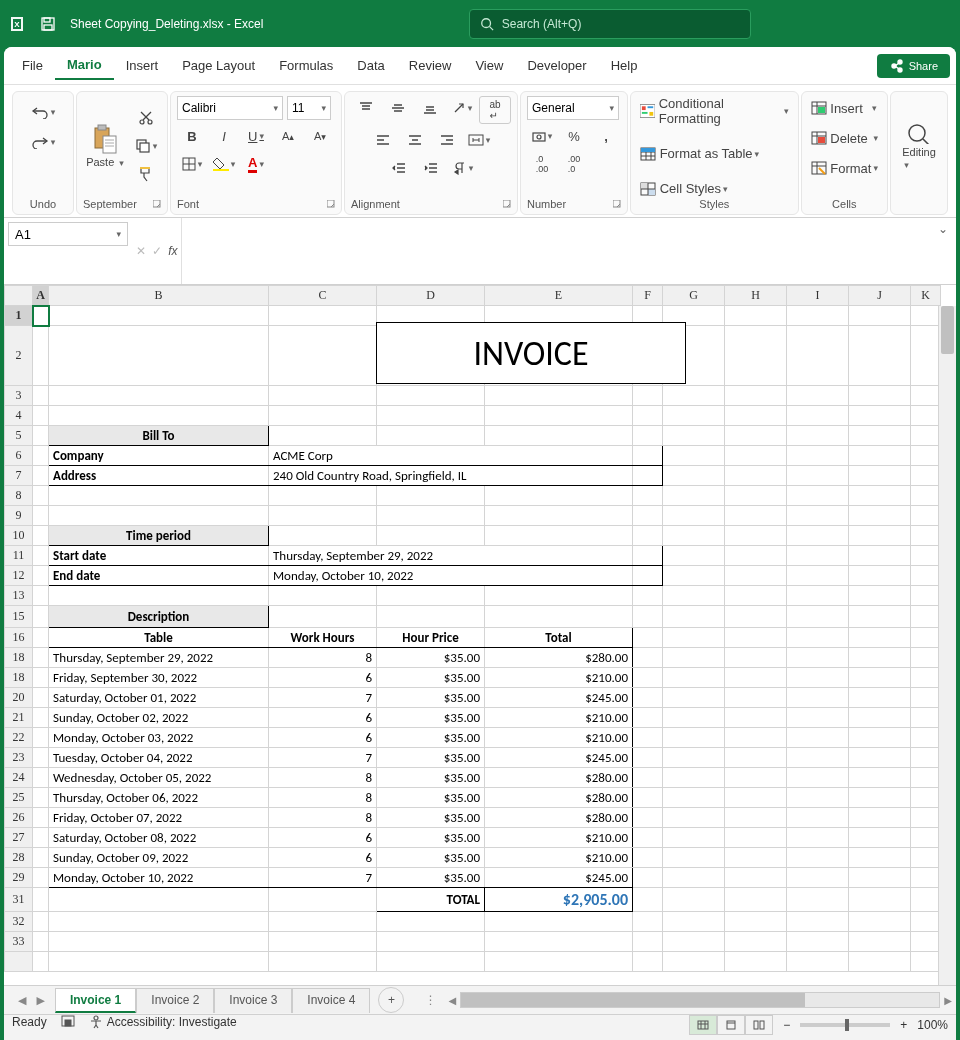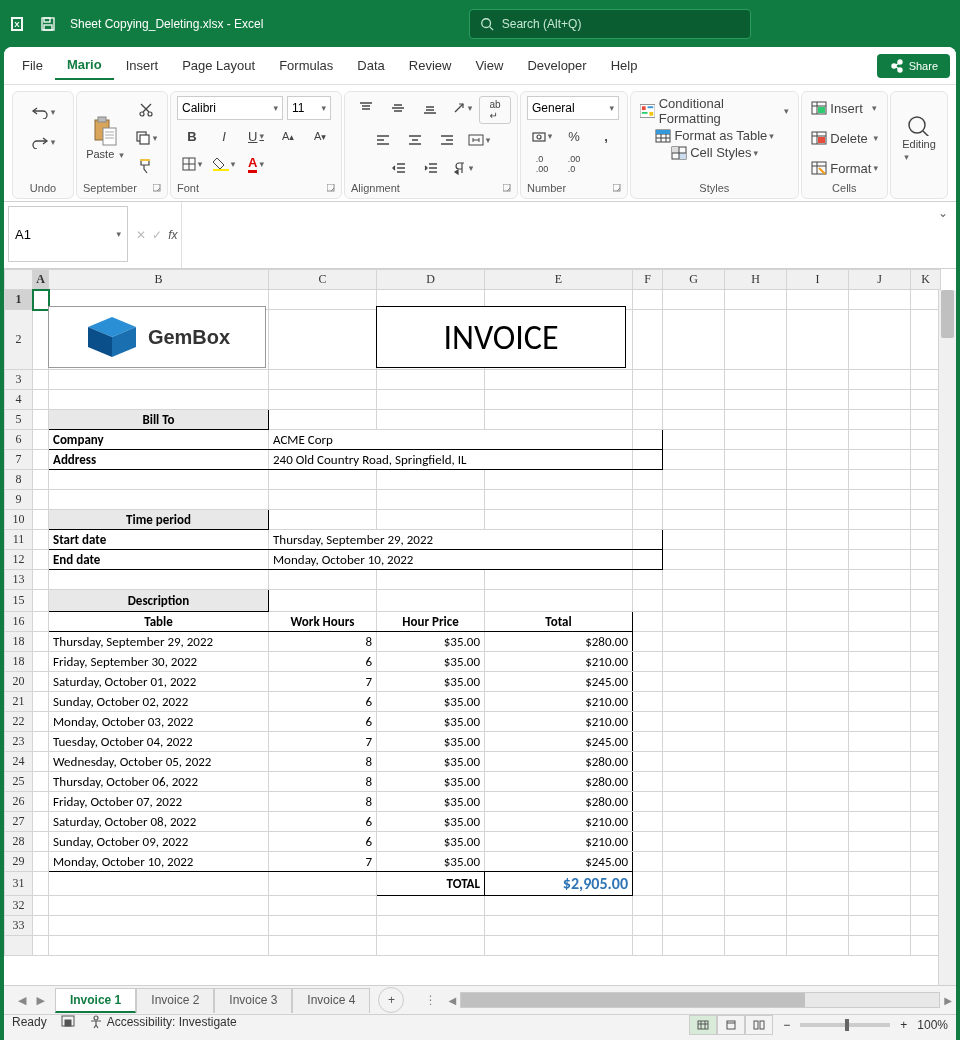--- a/index.html
+++ b/index.html
@@ -21,21 +21,21 @@
 .ribbon-group{border:1px solid #e6e6e6;border-radius:6px;padding:4px 6px 2px 6px;display:flex;flex-direction:column;align-items:center;background:#fafafa}
 .ribbon-group .controls{display:flex;align-items:center;gap:2px;flex:1}
 .ribbon-group .label{font-size:11px;color:#555;padding:2px 0;display:flex;align-items:center;gap:4px;width:100%;justify-content:center}
 .rb-col{display:flex;flex-direction:column;gap:2px;align-items:center}
 .rb-btn{min-width:24px;height:24px;display:flex;align-items:center;justify-content:center;font-size:13px;color:#444;border-radius:3px;padding:0 3px}
 .rb-big{width:44px;height:48px;display:flex;flex-direction:column;align-items:center;justify-content:center;font-size:11px;color:#444;gap:2px}
 .rb-dd{font-size:9px;color:#666;margin-left:2px}
 .font-select{border:1px solid #ccc;background:#fff;height:22px;font-size:12px;padding:0 4px;display:flex;align-items:center;justify-content:space-between;gap:4px}
 .crt{width:8px;height:8px}
 .formula-area{background:#fff;border-bottom:1px solid #d0d0d0;display:flex}
-.namebox{width:106px;border:1px solid #ccc;margin:4px;height:22px;display:flex;align-items:center;padding:16px 6px;font-size:13px;justify-content:space-between}
+.namebox{width:106px;border:1px solid #ccc;margin:4px;height:22px;display:flex;align-items:center;padding:0 6px;font-size:13px;justify-content:space-between}
 .fx-controls{display:flex;align-items:center;gap:6px;padding:0 4px;color:#999}
 .fx-input{flex:1;min-height:58px;border-left:1px solid #e0e0e0;padding:4px 8px;position:relative}
 .fx-expand{position:absolute;right:8px;top:4px;color:#666}
 .sheet-area{flex:1;background:#fff;overflow:hidden;display:flex;flex-direction:column}
 .grid{position:relative;flex:1;overflow:hidden}
 table.cells{border-collapse:collapse;table-layout:fixed}
 table.cells th,table.cells td{border:1px solid #d4d4d4;padding:0;height:20px;font-size:13px;font-family:Calibri,Arial,sans-serif;background:#fff;box-sizing:border-box}
 table.cells th{background:#f0f0f0;font-weight:normal;color:#333;text-align:center;font-size:12px;font-family:'Segoe UI'}
 table.cells th.corner{background:#f0f0f0;width:28px}
 table.cells th.rowh{width:28px;font-size:12px}
@@ -375,21 +375,21 @@
       <div class="label">
             <span>Number</span>
             <svg class="crt" viewBox="0 0 8 8" style="margin-left:auto">
               <rect x="0" y="0" width="7" height="7" fill="none" stroke="#888"></rect>
               <path d="M4 7 l3 -3" stroke="#888"></path>
             </svg>
           </div>
     </div>
 
     <div class="ribbon-group">
-      <div class="controls rb-col" style="gap:2px;align-items:center">
+      <div class="controls rb-col" style="gap:20px;align-items:flex-start">
         <span class="rb-btn" style="height:auto"><svg width="16" height="14" viewBox="0 0 16 14">
                 <rect x="0" y="0" width="16" height="14" fill="#fff" stroke="#888"></rect>
                 <rect x="2" y="2" width="4" height="4" fill="#e74c3c"></rect>
                 <rect x="8" y="2" width="6" height="2" fill="#3498db"></rect>
                 <rect x="2" y="8" width="6" height="2" fill="#2ecc71"></rect>
                 <rect x="10" y="8" width="4" height="4" fill="#f1c40f"></rect>
               </svg>&nbsp;<span>Conditional Formatting</span><span class="rb-dd">▾</span></span>
         <span class="rb-btn" style="height:auto"><svg width="16" height="14" fill="none" stroke="#444">
                 <rect x="1" y="1" width="14" height="12"></rect>
                 <line x1="1" y1="5" x2="15" y2="5"></line>
@@ -1588,29 +1588,21 @@
                 </td>
                 <td>
                   <div class="cell-inner"></div>
                 </td>
               </tr>
             </tbody>
           </table>
       <div class="vscroll">
             <div class="vscroll-thumb"></div>
           </div>
-    <div class="logo-box" style="left: 44px; top: 37px; width: 218px; height: 62px;">
-            <svg class="logo-cube" viewBox="0 0 56 44">
-              <polygon points="28,2 52,12 28,22 4,12" fill="#2a8fd4"></polygon>
-              <polygon points="4,12 28,22 28,42 4,32" fill="#0b4f8a"></polygon>
-              <polygon points="52,12 28,22 28,42 52,32" fill="#1a6fb0"></polygon>
-            </svg>
-            <span style="font-size:20px;font-weight:bold;color:#333">GemBox</span>
-          </div>
-          <div class="invoice-box" style="left: 372px; top: 37px; width: 250px; height: 62px;">INVOICE</div>
+          <div class="invoice-box" style="left: 372px; top: 37px; width: 310px; height: 62px;">INVOICE</div>
         </div>
   </div>
 
   <div class="tabstrip">
     <div class="tab-nav">
       <span>◀</span>
       <span>▶</span>
     </div>
     <div id="tabs" style="display:flex">
           <div class="sheet-tab active">Invoice 1</div>

